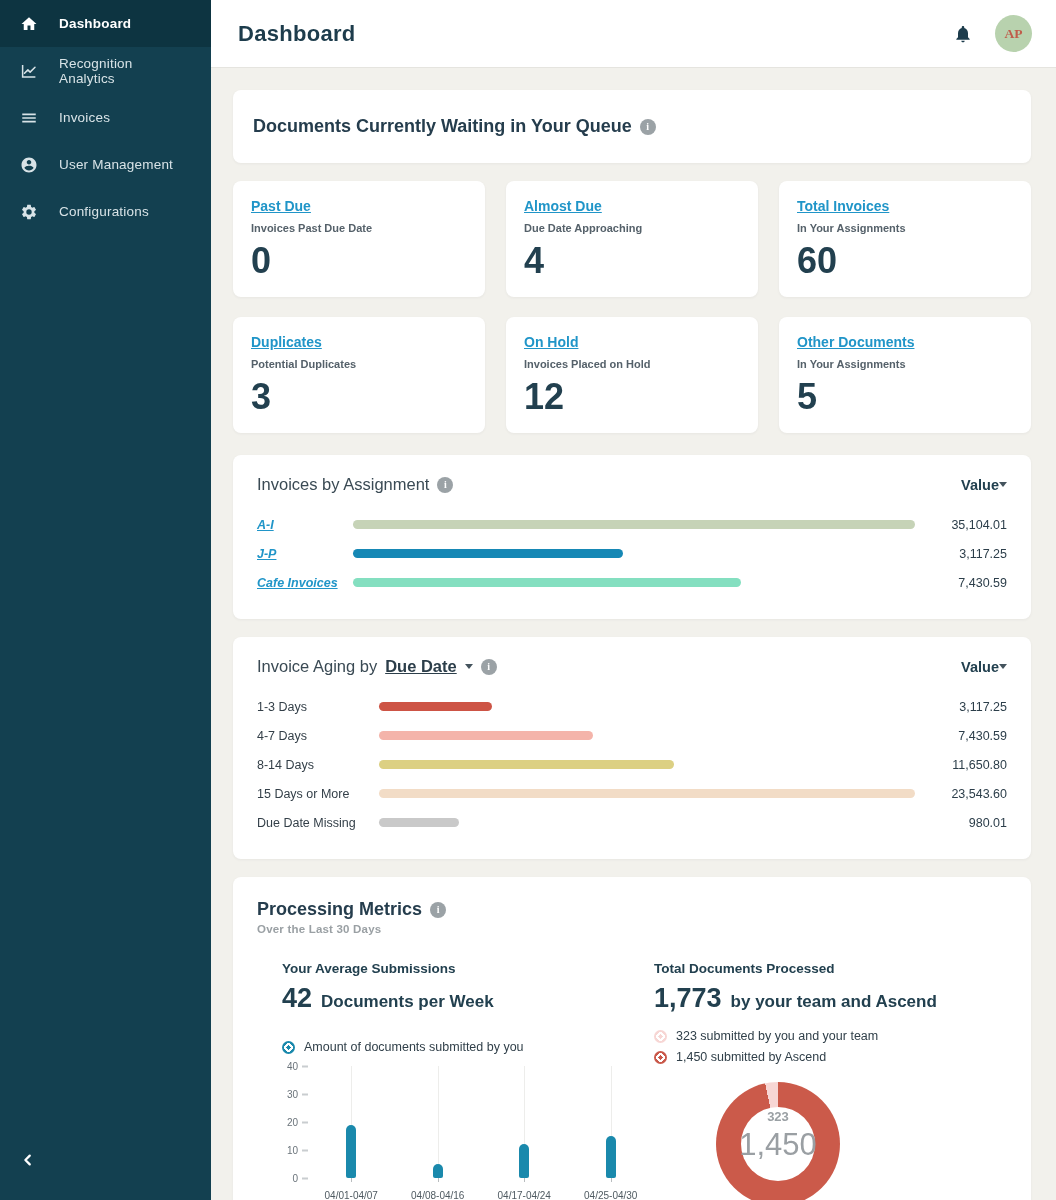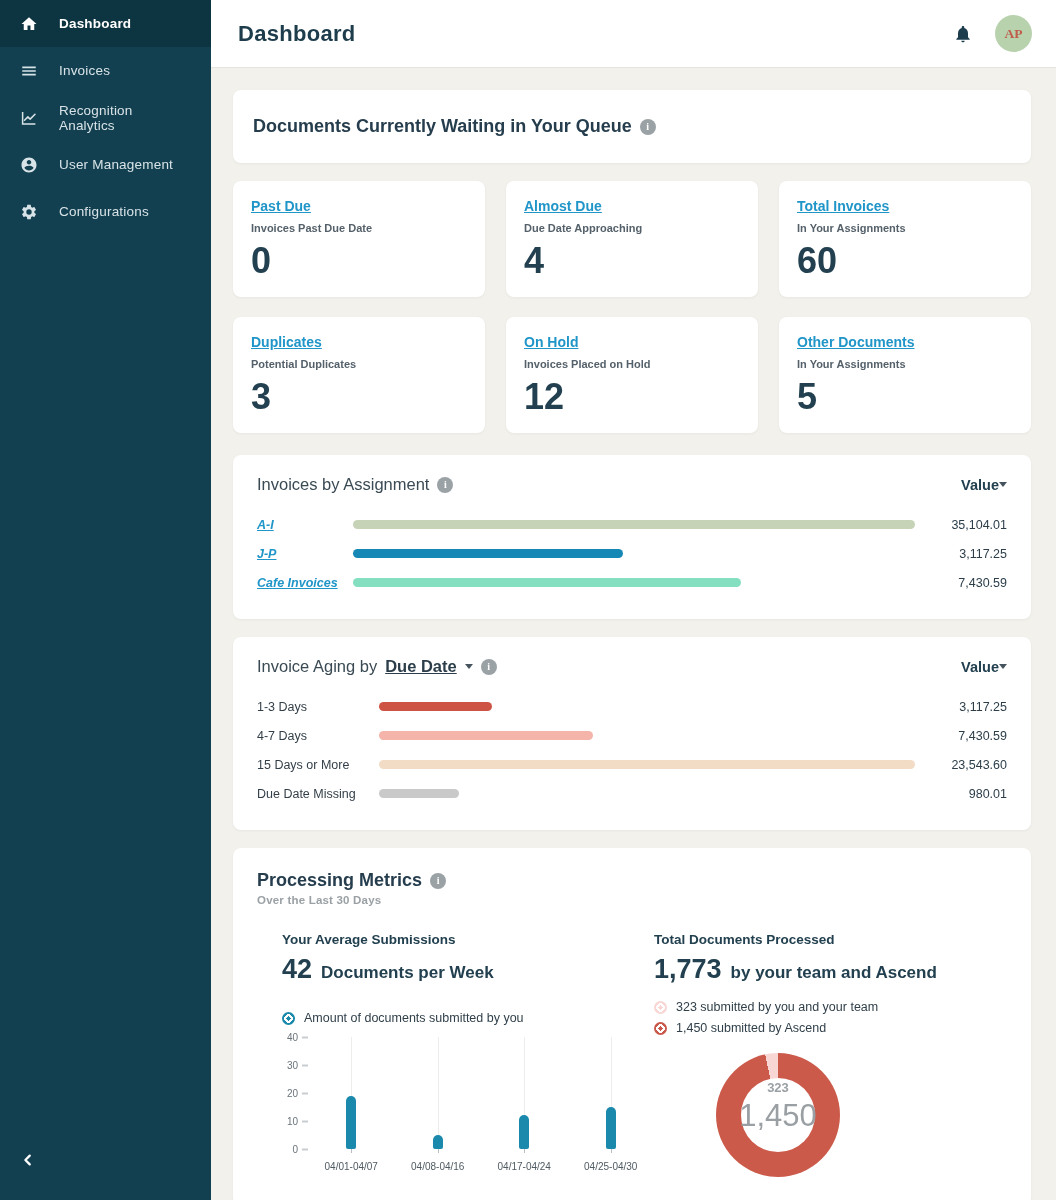--- a/index.html
+++ b/index.html
@@ -109,31 +109,31 @@
 <body>
 
 <nav class="sidebar">
   <div class="side-item active">
     <svg viewBox="0 0 24 24" fill="#ffffff">
         <path d="M10 20v-6h4v6h5v-8h3L12 3 2 12h3v8z"></path>
       </svg>
     <span>Dashboard</span>
   </div>
   <div class="side-item">
-    <svg viewBox="0 0 24 24" fill="#d8e3e7">
-        <path d="M3 6h18v2.2H3zm0 4.9h18v2.2H3zm0 4.9h18V18H3z"></path>
-      </svg>
-    <span>Invoices</span>
-  </div>
-  <div class="side-item">
     <svg viewBox="0 0 24 24" fill="none" stroke="#d8e3e7" stroke-width="2">
         <path d="M3.5 4v16h17"></path>
         <path d="M6 15l4.5-4.5 3 3L20 7" stroke-linejoin="round" stroke-linecap="round"></path>
       </svg>
     <span>Recognition Analytics</span>
+  </div>
+  <div class="side-item">
+    <svg viewBox="0 0 24 24" fill="#d8e3e7">
+        <path d="M3 6h18v2.2H3zm0 4.9h18v2.2H3zm0 4.9h18V18H3z"></path>
+      </svg>
+    <span>Invoices</span>
   </div>
   <div class="side-item">
     <svg viewBox="0 0 24 24" fill="#d8e3e7">
         <path d="M12 2C6.48 2 2 6.48 2 12s4.48 10 10 10 10-4.48 10-10S17.52 2 12 2zm0 3.2c1.66 0 3 1.34 3 3s-1.34 3-3 3-3-1.34-3-3 1.34-3 3-3zm0 14c-2.5 0-4.71-1.28-6-3.22.03-1.99 4-3.08 6-3.08 1.99 0 5.97 1.09 6 3.08-1.29 1.94-3.5 3.22-6 3.22z"></path>
       </svg>
     <span>User Management</span>
   </div>
   <div class="side-item">
     <svg viewBox="0 0 24 24" fill="#d8e3e7">
         <path d="M19.14 12.94c.04-.3.06-.61.06-.94s-.02-.64-.07-.94l2.03-1.58a.49.49 0 0 0 .12-.61l-1.92-3.32a.49.49 0 0 0-.59-.22l-2.39.96c-.5-.38-1.03-.7-1.62-.94l-.36-2.54a.48.48 0 0 0-.48-.41h-3.84c-.24 0-.43.17-.47.41l-.36 2.54c-.59.24-1.13.57-1.62.94l-2.39-.96a.49.49 0 0 0-.59.22L2.74 8.87c-.12.21-.08.47.12.61l2.03 1.58c-.05.3-.09.63-.09.94s.02.64.07.94l-2.03 1.58a.49.49 0 0 0-.12.61l1.92 3.32c.12.22.37.29.59.22l2.39-.96c.5.38 1.03.7 1.62.94l.36 2.54c.05.24.24.41.48.41h3.84c.24 0 .44-.17.47-.41l.36-2.54c.59-.24 1.13-.56 1.62-.94l2.39.96c.22.08.47 0 .59-.22l1.92-3.32a.49.49 0 0 0-.12-.61l-2.01-1.58zM12 15.6A3.6 3.6 0 1 1 12 8.4a3.6 3.6 0 0 1 0 7.2z"></path>
@@ -254,20 +254,27 @@
             <div class="hbar" style="width: 21%; background: rgb(205, 84, 69);"></div>
           </div>
         <span class="hrow-value">3,117.25</span>
       </div>
       <div class="hrow aging">
         <span class="hrow-label">4-7 Days</span>
         <div class="hrow-track">
             <div class="hbar" style="width: 40%; background: rgb(244, 180, 170);"></div>
           </div>
         <span class="hrow-value">7,430.59</span>
+      </div>
+      <div class="hrow aging">
+        <span class="hrow-label">8-14 Days</span>
+        <div class="hrow-track">
+            <div class="hbar" style="width: 55%; background: rgb(220, 208, 131);"></div>
+          </div>
+        <span class="hrow-value">11,650.80</span>
       </div>
       <div class="hrow aging">
         <span class="hrow-label">15 Days or More</span>
         <div class="hrow-track">
             <div class="hbar" style="width: 100%; background: rgb(242, 220, 198);"></div>
           </div>
         <span class="hrow-value">23,543.60</span>
       </div>
       <div class="hrow aging">
         <span class="hrow-label">Due Date Missing</span>

